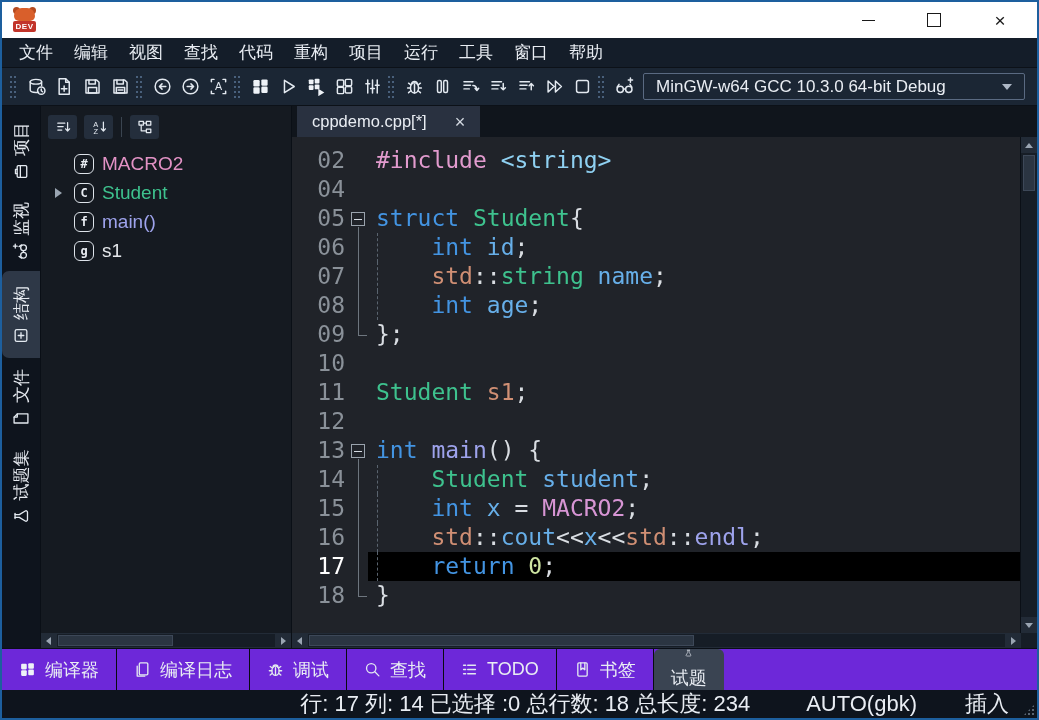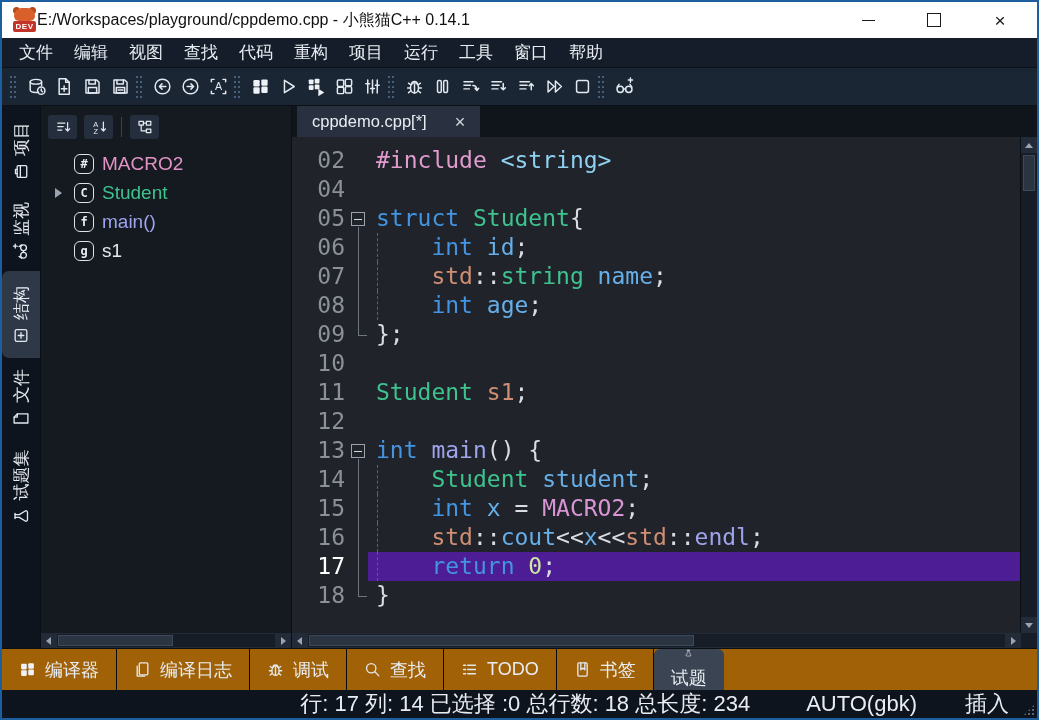--- a/index.html
+++ b/index.html
@@ -66,21 +66,21 @@
   .code-line.active .lnum{color:#ffffff;}
   .foldcol{width:18px;position:relative;flex:0 0 auto;}
   .fold-vline{position:absolute;left:8px;width:0;border-left:1px solid #6e767f;}
   .fold-vline.full{top:0;bottom:0;}
   .fold-vline.bottom{top:calc(50% + 8px);bottom:0;}
   .fold-vline.top{top:0;height:50%;}
   .fold-hstub{position:absolute;left:8px;top:50%;width:9px;border-top:1px solid #6e767f;}
   .fold-marker{position:absolute;left:1px;top:50%;transform:translateY(-50%);width:14px;height:14px;box-sizing:border-box;border:1px solid #9aa3ad;background:#202329;z-index:2;}
   .fold-marker::after{content:"";position:absolute;left:2px;right:2px;top:50%;border-top:1.4px solid #d4dae2;}
   .code-text{flex:1;padding-left:8px;position:relative;min-width:0;}
-  .code-line.active .code-text{background:#4c1d95;}
+  .code-line.active .code-text{background:#000000;}
   .guide{position:absolute;left:9px;top:0;bottom:0;width:0;border-left:1px dashed #5a646f;}
   .tk-dir{color:var(--tk-dir);} .tk-hdr{color:var(--tk-hdr);} .tk-mac{color:var(--tk-mac);}
   .tk-num{color:var(--tk-num);} .tk-kw{color:var(--tk-kw);}  .tk-cls{color:var(--tk-cls);}
   .tk-id{color:var(--tk-id);}   .tk-std{color:var(--tk-std);} .tk-lav{color:var(--tk-lav);}
   .tk-pun{color:var(--tk-pun);}
 
   
   .vscroll{width:16px;background:#161d26;border-left:1px solid #0a0f16;display:flex;flex-direction:column;flex:0 0 auto;}
   .sq-btn{height:16px;background:#222b37;display:flex;align-items:center;justify-content:center;flex:0 0 auto;}
   .vthumb{height:36px;background:#2b3542;border:1px solid #3d4858;margin:2px 2px;box-sizing:border-box;}
@@ -89,21 +89,21 @@
   .hbtn{width:15px;background:#222b37;display:flex;align-items:center;justify-content:center;flex:0 0 auto;}
   .htrack{flex:1;position:relative;border:1px solid #222b37;box-sizing:border-box;}
   .hthumb{position:absolute;top:1px;bottom:1px;background:#2b3542;border:1px solid #3d4858;}
   .hcorner{width:16px;background:#161d26;flex:0 0 auto;}
   .arr-up{width:0;height:0;border-left:4px solid transparent;border-right:4px solid transparent;border-bottom:5px solid #9aa5b2;}
   .arr-down{width:0;height:0;border-left:4px solid transparent;border-right:4px solid transparent;border-top:5px solid #9aa5b2;}
   .arr-left{width:0;height:0;border-top:4px solid transparent;border-bottom:4px solid transparent;border-right:5px solid #9aa5b2;}
   .arr-right{width:0;height:0;border-top:4px solid transparent;border-bottom:4px solid transparent;border-left:5px solid #9aa5b2;}
 
   
-  .bottom-tabs{height:41px;background:#a16207;display:flex;align-items:stretch;flex:0 0 auto;border-top:1px solid #0a0f16;}
+  .bottom-tabs{height:41px;background:#6d28d9;display:flex;align-items:stretch;flex:0 0 auto;border-top:1px solid #0a0f16;}
   .btab{display:flex;align-items:center;gap:9px;padding:0 17px;color:#e9edf3;font-size:18px;border-right:1px solid #070b11;white-space:nowrap;}
   .btab.selected{background:#3a4452;border-radius:6px 6px 0 0;border-right:none;flex-direction:column;}
   .btab svg{display:block;}
 
   
   .statusbar{height:28px;background:#0e141d;display:flex;align-items:center;color:#e9edf3;font-size:22px;flex:0 0 auto;position:relative;justify-content:flex-end;}
   .sb-caret{margin-left:auto;}
   .sb-enc{margin-left:56px;}
   .sb-mode{margin-left:48px;margin-right:28px;}
   .grip-corner{position:absolute;right:2px;bottom:2px;width:12px;height:12px;background-image:radial-gradient(#5a6573 1px,transparent 1.2px);background-size:4px 4px;background-position:bottom right;clip-path:polygon(100% 0,100% 100%,0 100%);}
@@ -113,21 +113,20 @@
 
 <div class="window">
 
   <div class="titlebar">
     <div class="app-icon">
       <span class="ear l"></span>
         <span class="ear r"></span>
       <span class="face"></span>
       <span class="banner">DEV</span>
     </div>
-    <div class="title">E:/Workspaces/playground/cppdemo.cpp  - 小熊猫C++ 0.14.1</div>
     <div class="win-controls">
       <span class="wbtn">
           <span class="min-glyph"></span>
         </span>
       <span class="wbtn">
           <span class="max-glyph"></span>
         </span>
       <span class="wbtn close">×</span>
     </div>
   </div>
@@ -284,20 +283,24 @@
         <span class="grip"></span>
         <span class="tbtn">
           <svg width="19" height="19" viewBox="0 0 16 16" class="icon-stroke">
             <circle cx="4.4" cy="10.4" r="2.7"></circle>
             <circle cx="11.6" cy="10.4" r="2.7"></circle>
             <path d="M7.1 10.2h1.8M1.8 8.6l1.6-2.4M14.2 8.6l-1.6-2.4"></path>
             <path d="M11.2 2.6h3.6M13 .8v3.6"></path>
           </svg>
         </span>
       </span>
+    <div class="compiler-select">
+      <span>MinGW-w64 GCC 10.3.0 64-bit Debug</span>
+      <span class="caret-down"></span>
+    </div>
   </div>
 
   <div class="main">
     <div class="vtabs">
         <div class="vtab">
           <div class="vtab-inner">
             <svg width="17" height="17" viewBox="0 0 16 16" class="icon-stroke">
               <rect x="2.5" y="4.4" width="11" height="9" rx="1"></rect>
               <path d="M2.5 7.4h11M6 4.4V2.8h4v1.6"></path>
             </svg>

